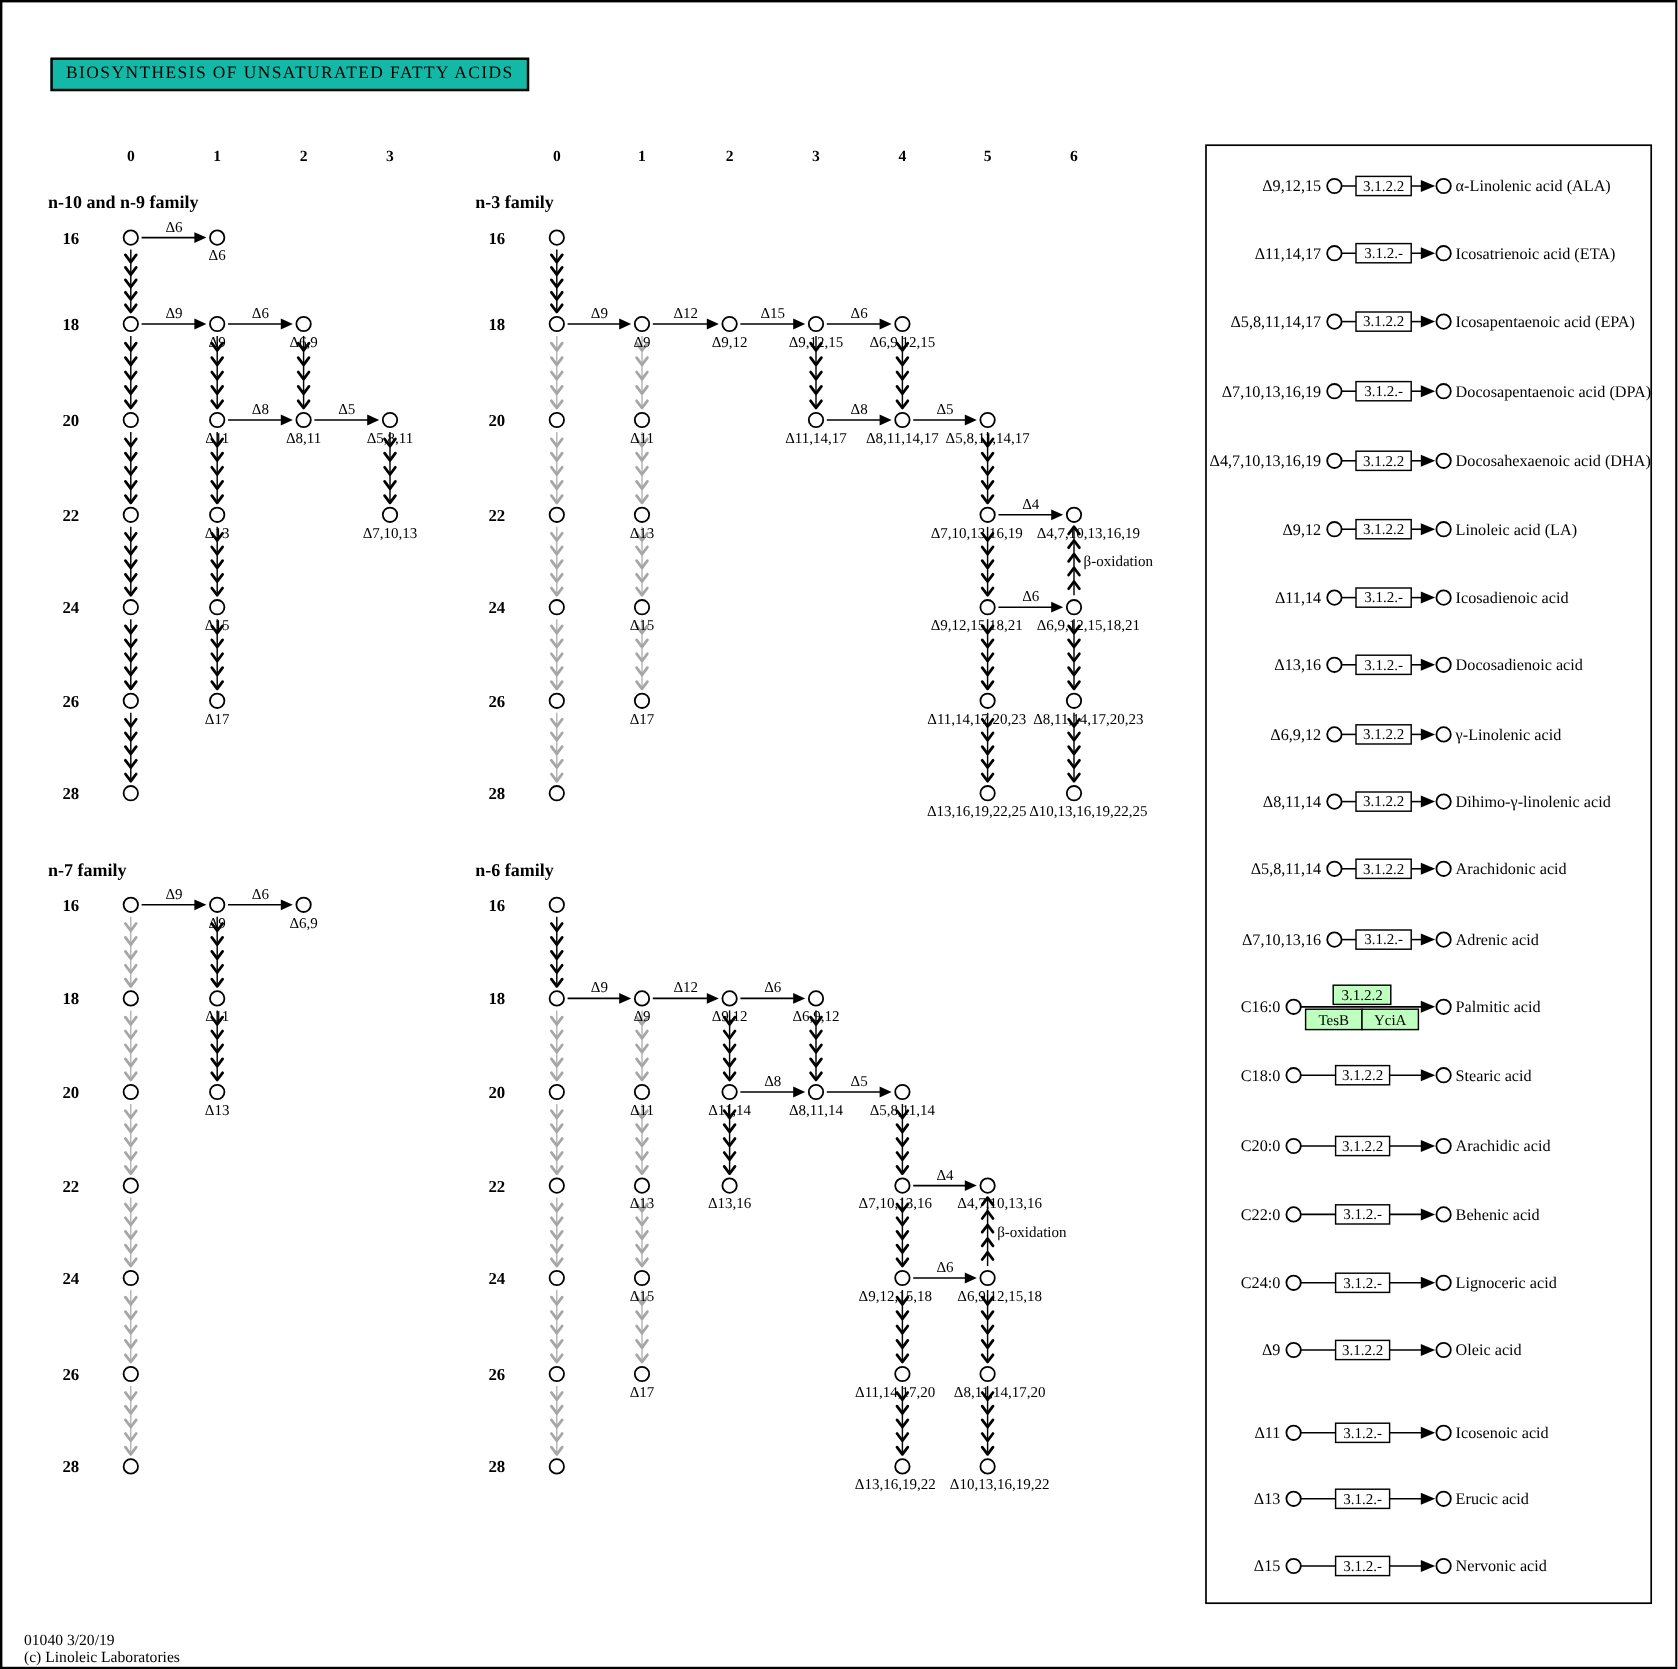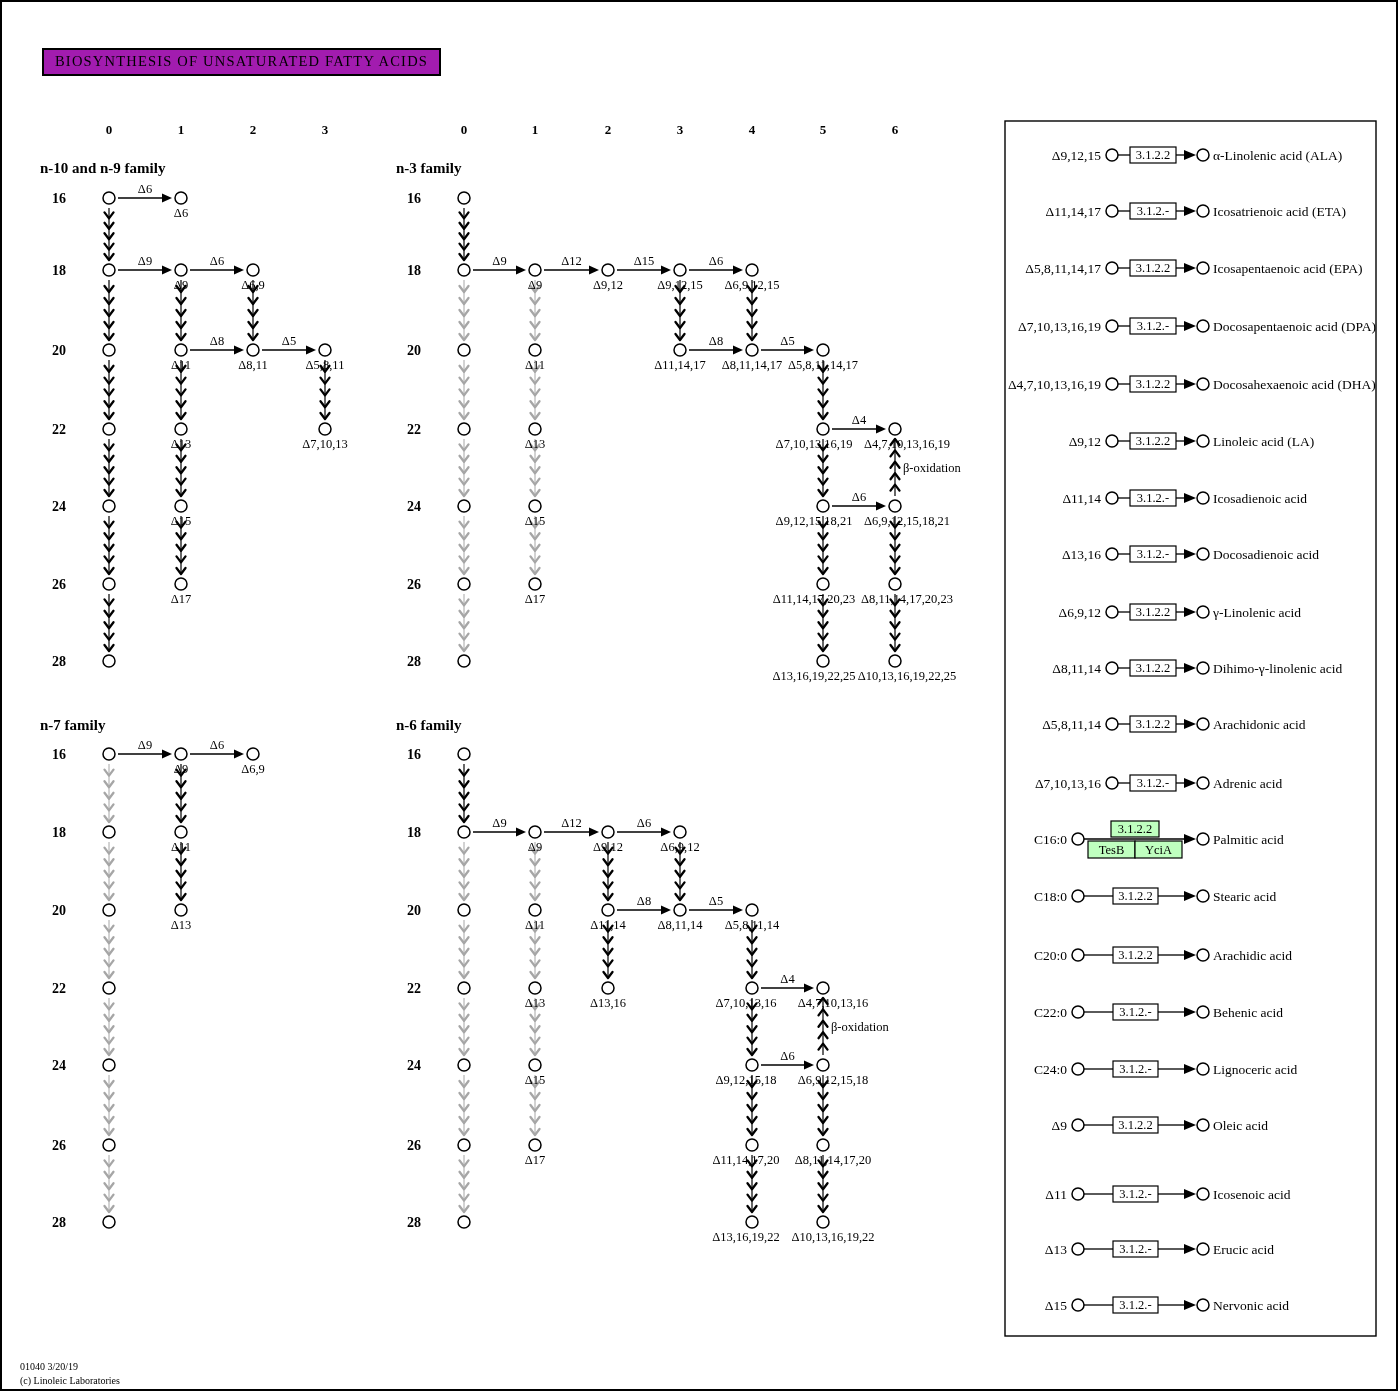--- a/index.html
+++ b/index.html
@@ -3,22 +3,22 @@
 <meta charset="utf-8">
 <style>
   html,body{margin:0;padding:0;background:#fff;}
   #page{position:relative;width:1398px;height:1391px;background:#fff;
         border:2px solid #000;box-sizing:border-box;overflow:hidden;
         font-family:"Liberation Serif",serif;color:#000;}
   #diagram{position:absolute;left:0;top:0;}
   svg text{font-family:"Liberation Serif",serif;fill:#000;}
   .title-box{position:absolute;left:40px;top:46px;border:2px solid #000;
              padding:3px 11px 4px 11px;font-size:14.5px;letter-spacing:1.2px;
-             background:#a21caf;white-space:nowrap;}
-  .footer{position:absolute;left:18px;top:1358px;font-size:10px;line-height:14px;}
+             background:#14b8a6;white-space:nowrap;}
+  .footer{position:absolute;left:18px;top:1358px;font-size:13px;line-height:14px;}
 </style>
 </head>
 <body>
 
 <div id="page">
   <svg id="diagram" width="1398" height="1391" viewBox="0 0 1398 1391" xmlns="http://www.w3.org/2000/svg">
       <text x="38" y="171" font-size="15" text-anchor="start" fill="#000000" font-weight="bold">n-10 and n-9 family</text>
       <text x="107" y="132" font-size="13" text-anchor="middle" fill="#000000" font-weight="bold">0</text>
       <text x="179" y="132" font-size="13" text-anchor="middle" fill="#000000" font-weight="bold">1</text>
       <text x="251" y="132" font-size="13" text-anchor="middle" fill="#000000" font-weight="bold">2</text>

